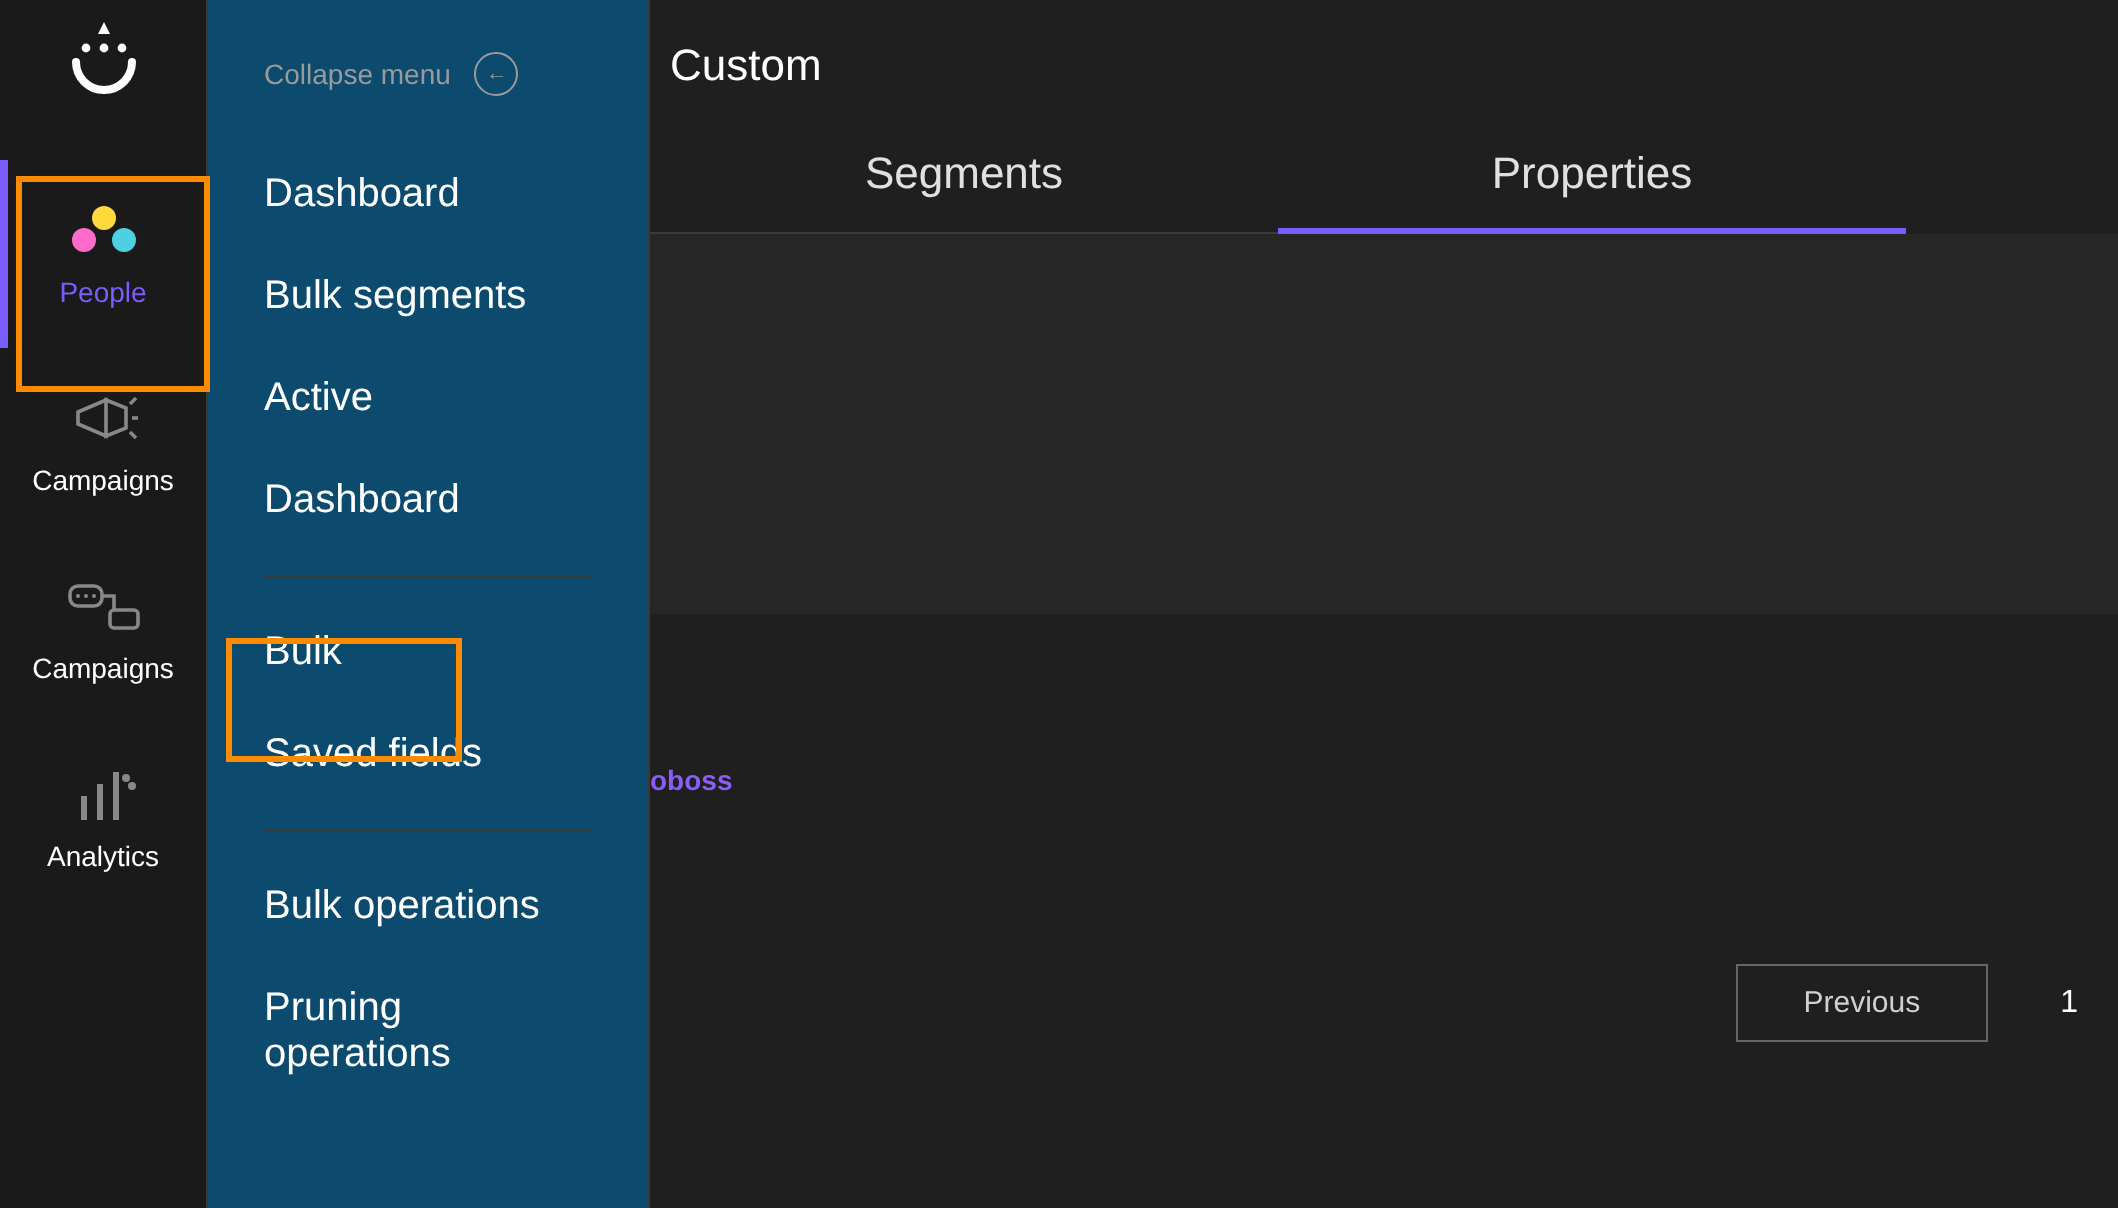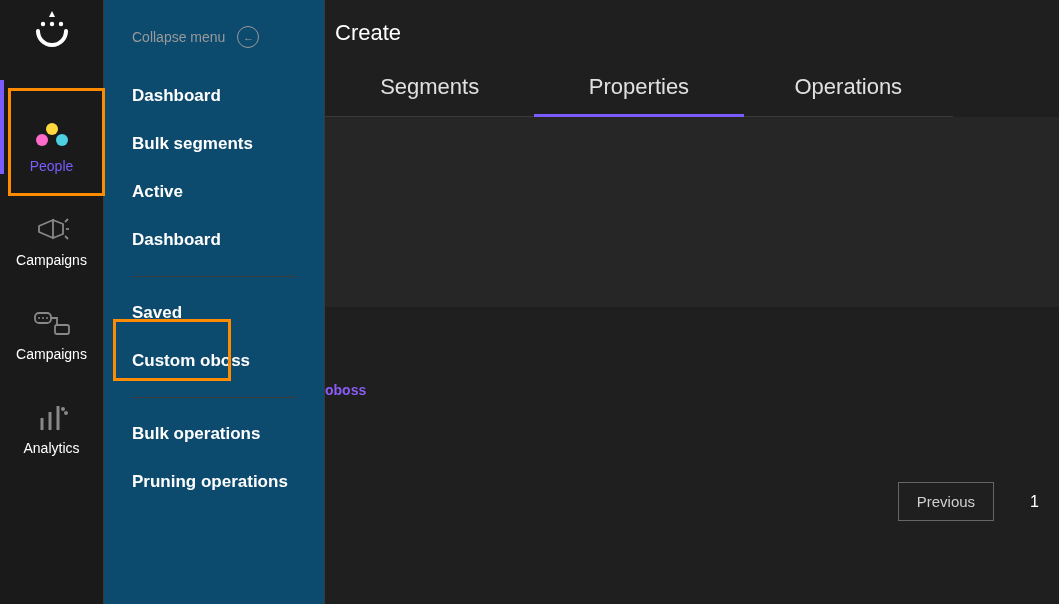--- a/index.html
+++ b/index.html
@@ -30,21 +30,21 @@
       align-items: center;
       justify-content: center;
       color: #fff;
     }
     .nav-item {
       width: 90px;
       height: 94px;
       display: flex;
       flex-direction: column;
       align-items: center;
-      justify-content: flex-end;
+      justify-content: center;
       cursor: pointer;
       gap: 6px;
       position: relative;
     }
     .nav-item.active {
       background: transparent;
     }
     .nav-item.active::before {
       content: '';
       position: absolute;
@@ -112,22 +112,22 @@
       align-items: center;
       justify-content: center;
       color: #9a9a9a;
       font-size: 11px;
     }
     .menu-section {
       padding: 0 28px;
     }
     .menu-item {
       padding: 14px 0;
-      font-size: 17px;
-      font-weight: 700;
+      font-size: 20px;
+      font-weight: 400;
       color: #fff;
       cursor: pointer;
     }
     .menu-divider {
       height: 1px;
       background: #3a3a3a;
       margin: 12px 0;
     }
     .main {
       flex: 1;
@@ -183,21 +183,21 @@
       right: 20px;
       top: 482px;
       display: flex;
       align-items: center;
       gap: 36px;
     }
     .previous-btn {
       border: 1px solid #666;
       background: transparent;
       color: #d0d0d0;
-      padding: 10px 18px;
+      padding: 10px 33px;
       font-size: 15px;
       cursor: pointer;
     }
     .page-number {
       font-size: 16px;
       color: #fff;
     }
   </style>
 </head>
 <body>
@@ -264,36 +264,35 @@
   <div class="collapse-row">
     <span class="collapse-label">Collapse menu</span>
     <span class="collapse-icon-circle">←</span>
   </div>
   <div class="menu-section">
     <div class="menu-item">Dashboard</div>
     <div class="menu-item">Bulk segments</div>
     <div class="menu-item">Active</div>
     <div class="menu-item">Dashboard</div>
     <div class="menu-divider"></div>
-    <div class="menu-item">Saved</div>
-    <div class="menu-item">Custom oboss</div>
+    <div class="menu-item">Bulk</div>
+    <div class="menu-item">Saved fields</div>
     <div class="menu-divider"></div>
     <div class="menu-item">Bulk operations</div>
     <div class="menu-item">Pruning operations</div>
   </div>
 </div>
 
 <div class="main">
   <div class="breadcrumb-area">
-    <span>Create</span>
+    <span>Custom</span>
   </div>
   <div class="tabs-row">
     <div class="tab">Segments</div>
     <div class="tab active">Properties</div>
-    <div class="tab">Operations</div>
   </div>
   <div class="content-dark-block"></div>
 </div>
 
 <div class="oboss-label">oboss</div>
 
 <div class="pagination-row">
   <button class="previous-btn">Previous</button>
   <span class="page-number">1</span>
 </div>

